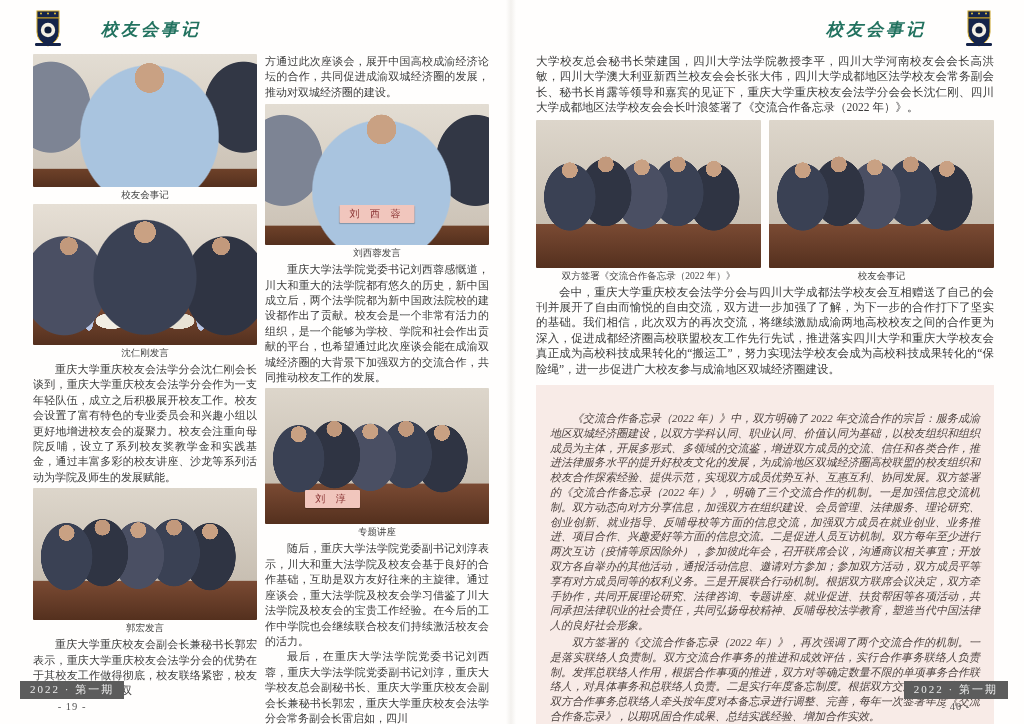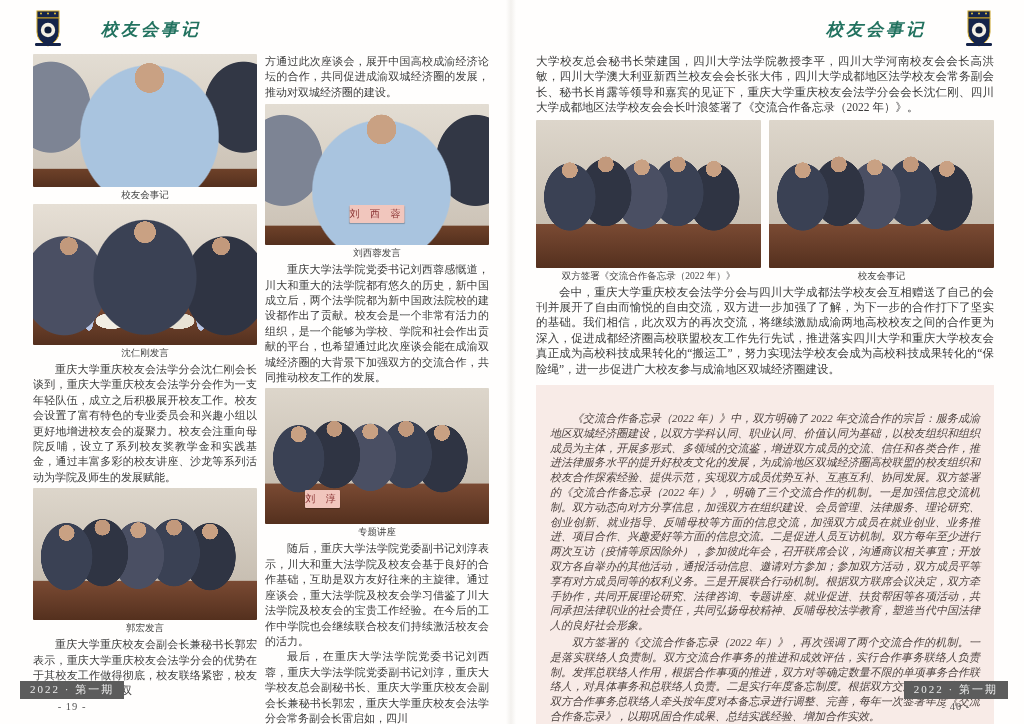--- a/index.html
+++ b/index.html
@@ -73,21 +73,21 @@
       radial-gradient(circle 8px at 79% 33%, #c9a183 98%, transparent 100%),
       radial-gradient(ellipse 26px 34px at 15% 52%, #3a4154 98%, transparent 100%),
       radial-gradient(ellipse 26px 34px at 31% 49%, #2f3443 98%, transparent 100%),
       radial-gradient(ellipse 26px 34px at 47% 51%, #4a4f63 98%, transparent 100%),
       radial-gradient(ellipse 26px 34px at 63% 49%, #3a4154 98%, transparent 100%),
       radial-gradient(ellipse 26px 34px at 79% 52%, #2f3443 98%, transparent 100%),
       linear-gradient(180deg,#ddd6cb 0%,#c8bfb2 70%,#7a4a33 70.5%,#54301e 100%);
   }
   .namecard{
     position:absolute;background:#f1c6bd;color:#8a3434;
-    font-size:10px;letter-spacing:4px;padding:2px 0;border-radius:1px;
+    font-size:10px;letter-spacing:4px;padding:2px 10px;border-radius:1px;
     box-shadow:0 1px 1px rgba(0,0,0,.25);white-space:nowrap;
   }
   .namecard--center{left:50%;transform:translateX(-50%);bottom:16%;}
   .namecard--left{left:18%;bottom:12%;}
 
   
   .photo-row{display:flex;gap:8px;margin-top:4px;}
   .photo-cell{flex:1 1 0;}
   .memo{
     background:#f8ebe7;

